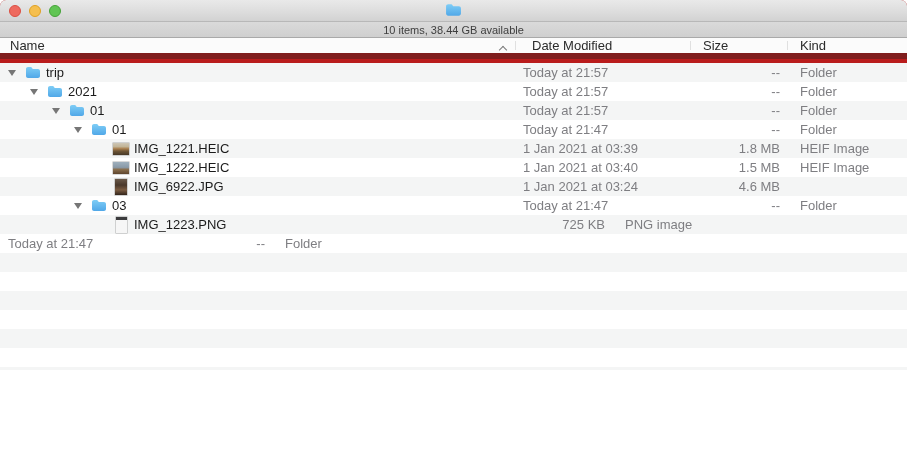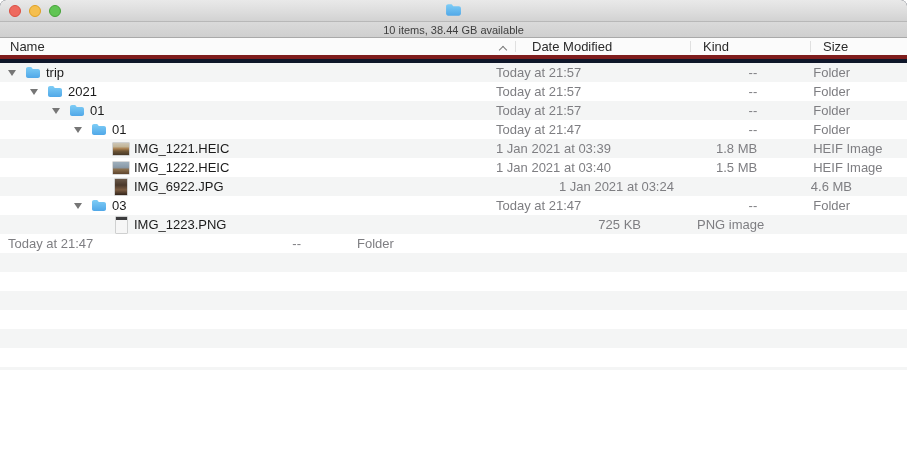--- a/index.html
+++ b/index.html
@@ -1,20 +1,20 @@
 <!DOCTYPE html>
 <html><head>
 <meta charset="utf-8">
 <style>
   html,body{margin:0;padding:0;background:#ffffff;}
   *{box-sizing:border-box;}
   .window{
     position:relative;width:907px;height:370px;overflow:hidden;
     font-family:"Liberation Sans","DejaVu Sans",sans-serif;
-    border-radius:6px 6px 0 0;background:#0f172a;
+    border-radius:6px 6px 0 0;background:#b91c1c;
   }
   
   .titlebar{
     position:relative;height:22px;
     background:linear-gradient(180deg,#e9e9e9 0%,#dcdcdc 60%,#d2d2d2 100%);
     border-bottom:1px solid #b8b8b8;
   }
   .traffic{position:absolute;left:9px;top:5px;display:flex;gap:8px;}
   .light{width:12px;height:12px;border-radius:50%;display:inline-block;}
   .light.red{background:#ee6a5f;border:1px solid #da4f43;}
@@ -23,39 +23,39 @@
   .title-icon{position:absolute;left:0;right:0;top:3px;display:flex;justify-content:center;}
   
   .statusbar{
     height:16px;display:flex;align-items:center;justify-content:center;
     background:linear-gradient(180deg,#dadada,#cfcfcf);
     border-bottom:1px solid #a9a9a9;
     font-size:11px;color:#3e3e3e;
   }
   
   .header{
-    display:flex;height:21px;background:#fbfbfb;border-bottom:4px solid #7f1d1d;
+    display:flex;height:21px;background:#fbfbfb;border-bottom:6px solid #7f1d1d;
     font-size:13px;color:#2b2b2b;
   }
   .hcell{position:relative;display:flex;align-items:center;height:100%;}
   .hcell.c-name{width:515px;padding-left:10px;}
   .hcell.c-date{width:175px;padding-left:17px;}
   .hcell.c-size{width:97px;padding-left:13px;}
   .hcell.c-kind{width:120px;padding-left:13px;}
   .hcell.c-date::before,.hcell.c-size::before,.hcell.c-kind::before{
     content:"";position:absolute;left:0;top:3px;bottom:3px;width:1px;background:#e0e0e0;
   }
   .sort-chevron{
     position:absolute;right:9px;top:9px;width:6px;height:6px;
     border-left:1.5px solid #7a7a7a;border-top:1.5px solid #7a7a7a;
     transform:rotate(45deg);
   }
   
   .list{display:flex;flex-direction:column;height:408px;padding-top:4px;}
-  .row{display:flex;height:19px;flex:0 0 19px;font-size:13px;align-items:center;gap:36px;}
+  .row{display:flex;height:19px;flex:0 0 19px;font-size:13px;align-items:center;}
   .row.even{background:#f4f5f5;}
   .row.odd{background:#ffffff;}
   .cell{display:flex;align-items:center;height:100%;overflow:hidden;white-space:nowrap;}
   .cell.c-name{width:515px;padding-left:5px;color:#1b1b1b;}
   .cell.c-date{width:175px;padding-left:8px;color:#7e7e82;}
   .cell.c-size{width:97px;padding-right:7px;justify-content:flex-end;color:#7e7e82;}
   .cell.c-kind{width:120px;padding-left:13px;color:#7e7e82;}
   .indent{display:inline-block;height:1px;flex:none;}
   .tri-slot{width:14px;flex:none;display:flex;align-items:center;justify-content:center;}
   .tri{width:0;height:0;display:inline-block;}
@@ -105,25 +105,25 @@
   </div>
 
   <div class="header">
     <div class="hcell c-name">
       <span>Name</span>
       <span class="sort-chevron"></span>
     </div>
     <div class="hcell c-date">
       <span>Date Modified</span>
     </div>
+    <div class="hcell c-size">
+      <span>Size</span>
+    </div>
     <div class="hcell c-kind">
       <span>Kind</span>
-    </div>
-    <div class="hcell c-size">
-      <span>Size</span>
     </div>
   </div>
 
   <div class="list" id="list">
     <div class="row even">
     <div class="cell c-name">
       <span class="indent" style="width: 0px;"></span>
       <span class="tri-slot">
             <span class="tri down"></span>
           </span>

